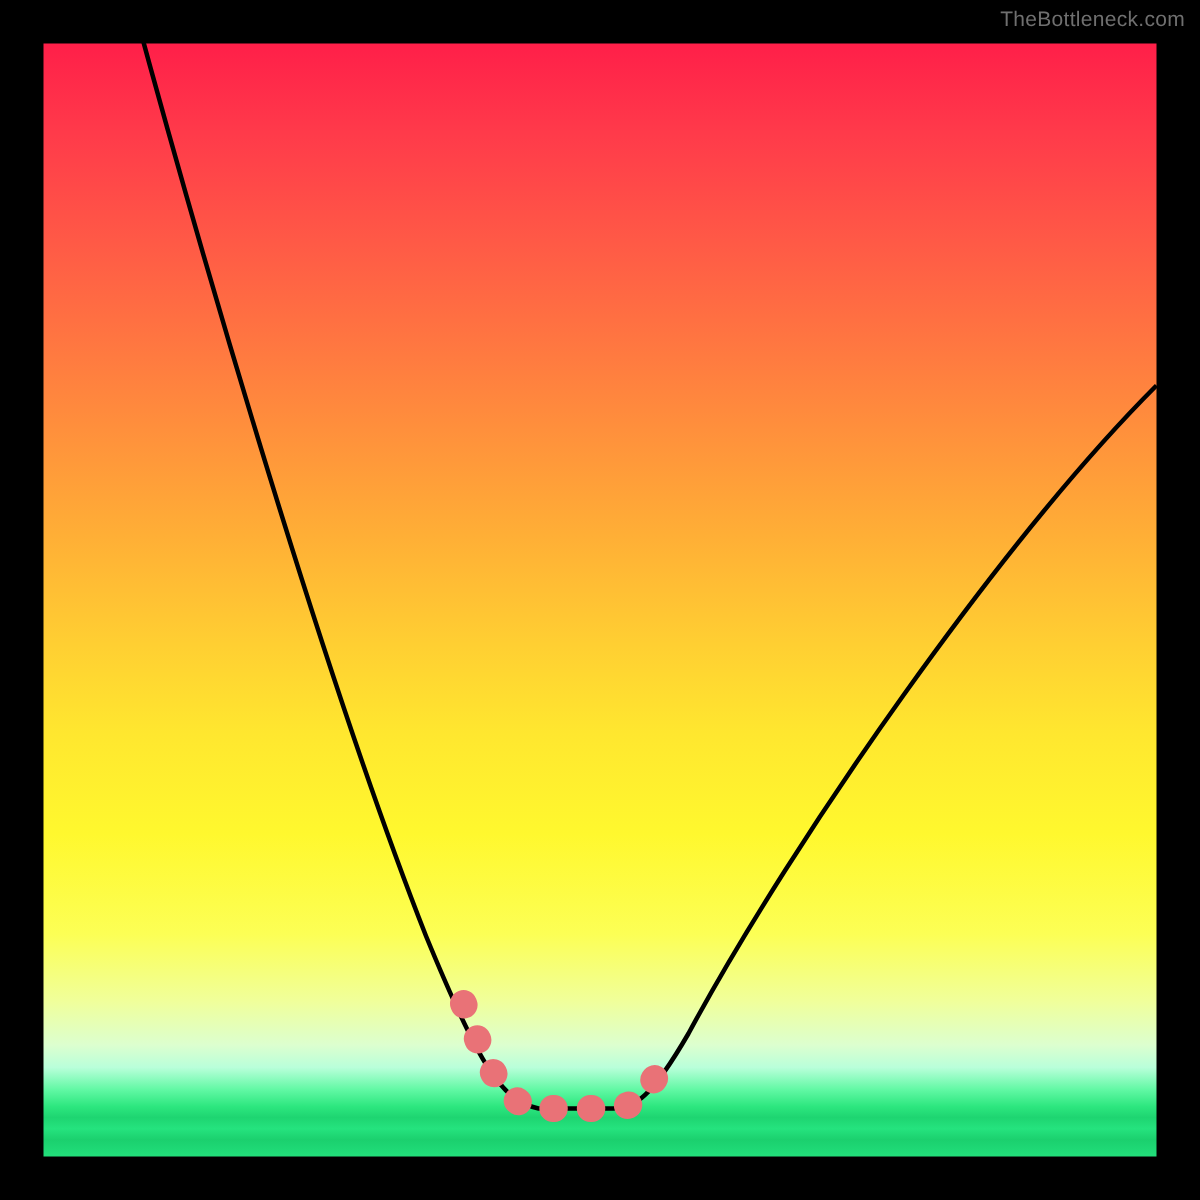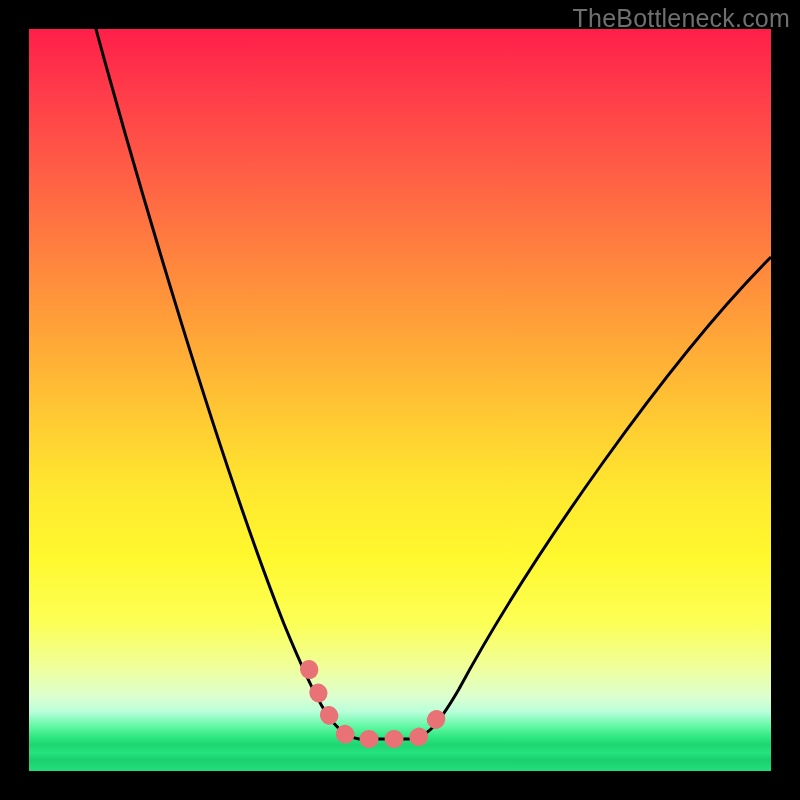--- a/index.html
+++ b/index.html
@@ -46,21 +46,21 @@
       #25e37e 97.5%,
       #1bd06e 98.5%,
       #22df7b 100%
     );
   }
   .watermark {
     position: absolute;
     top: 4px;
     right: 10px;
     color: #6f6f6f;
-    font-size: 25px;
+    font-size: 14px;
     font-weight: 500;
     letter-spacing: 0.2px;
   }
   svg.curve {
     position: absolute;
     left: 0;
     top: 0;
     width: 742px;
     height: 742px;
     overflow: visible;

